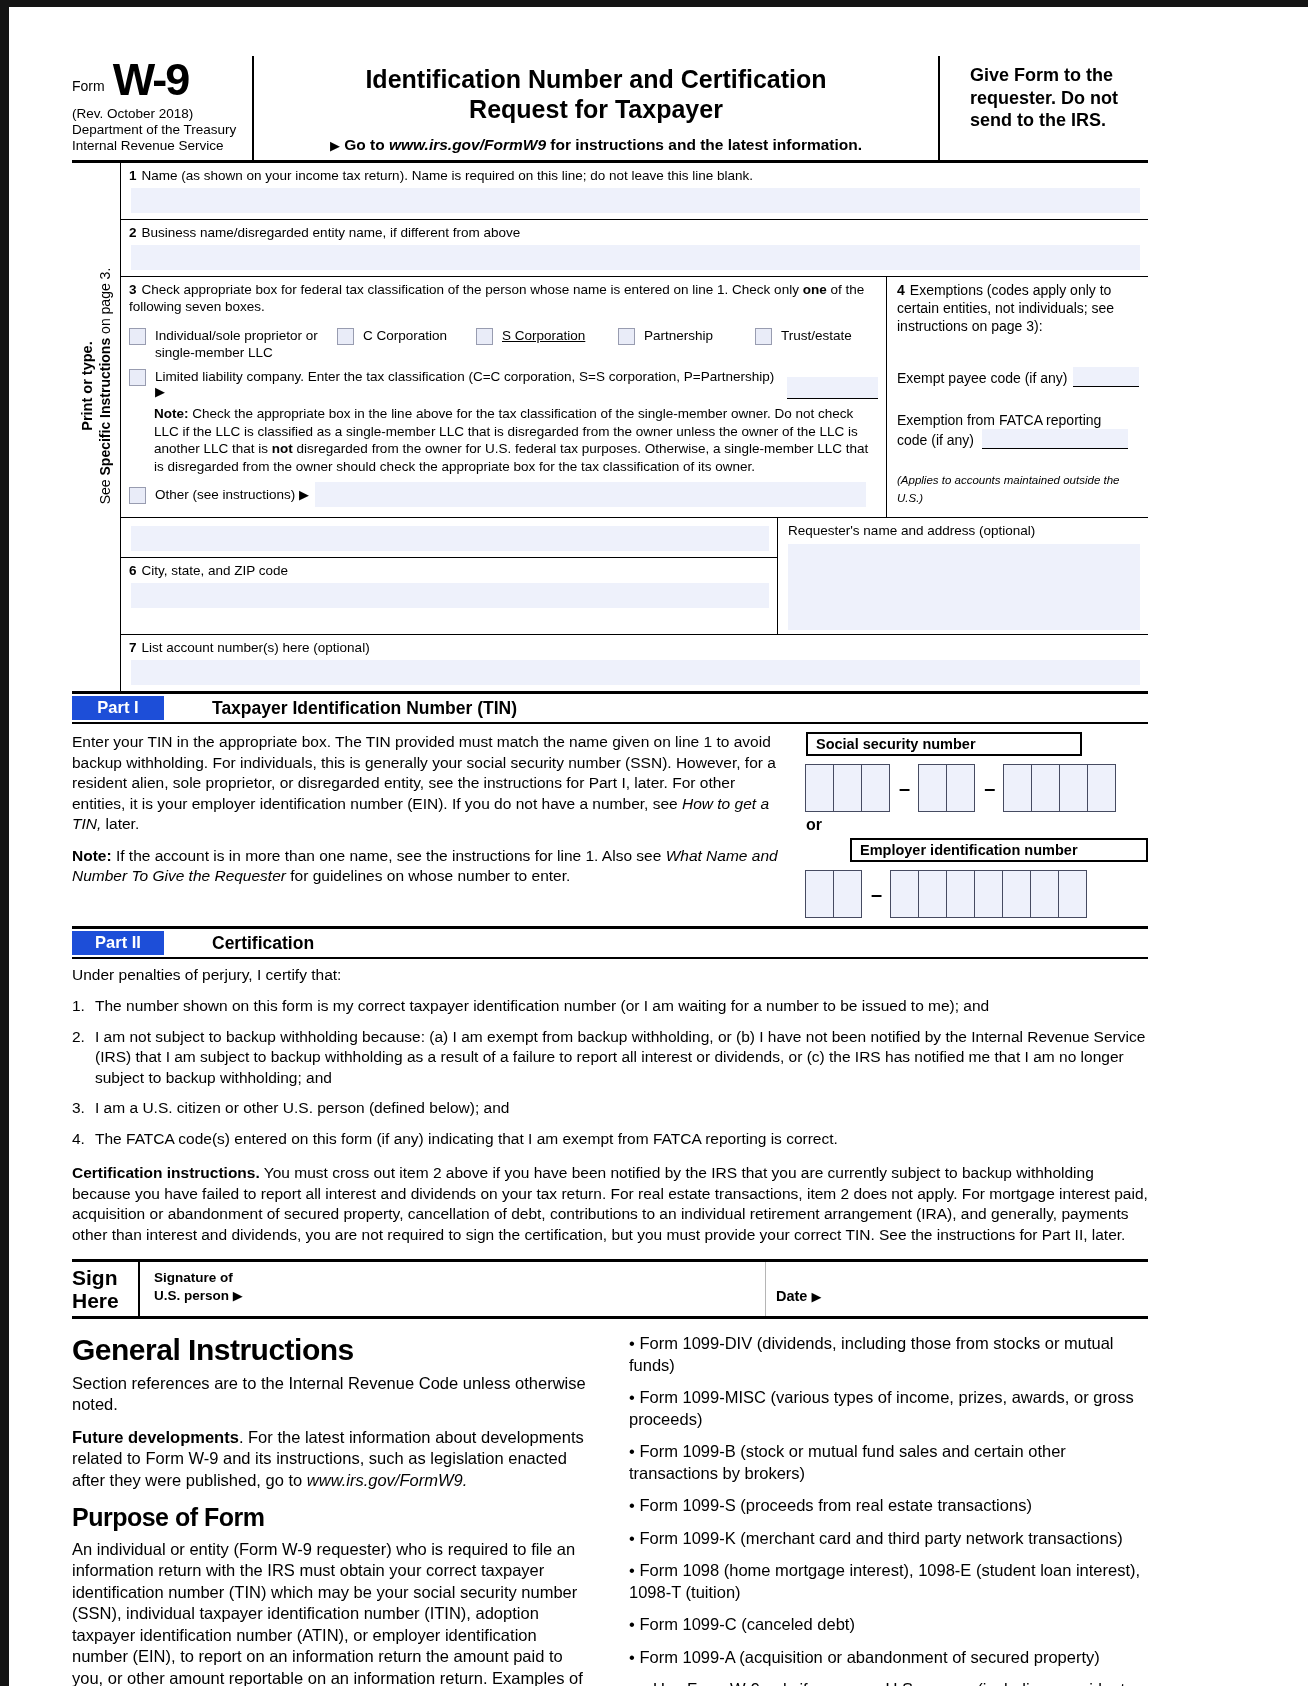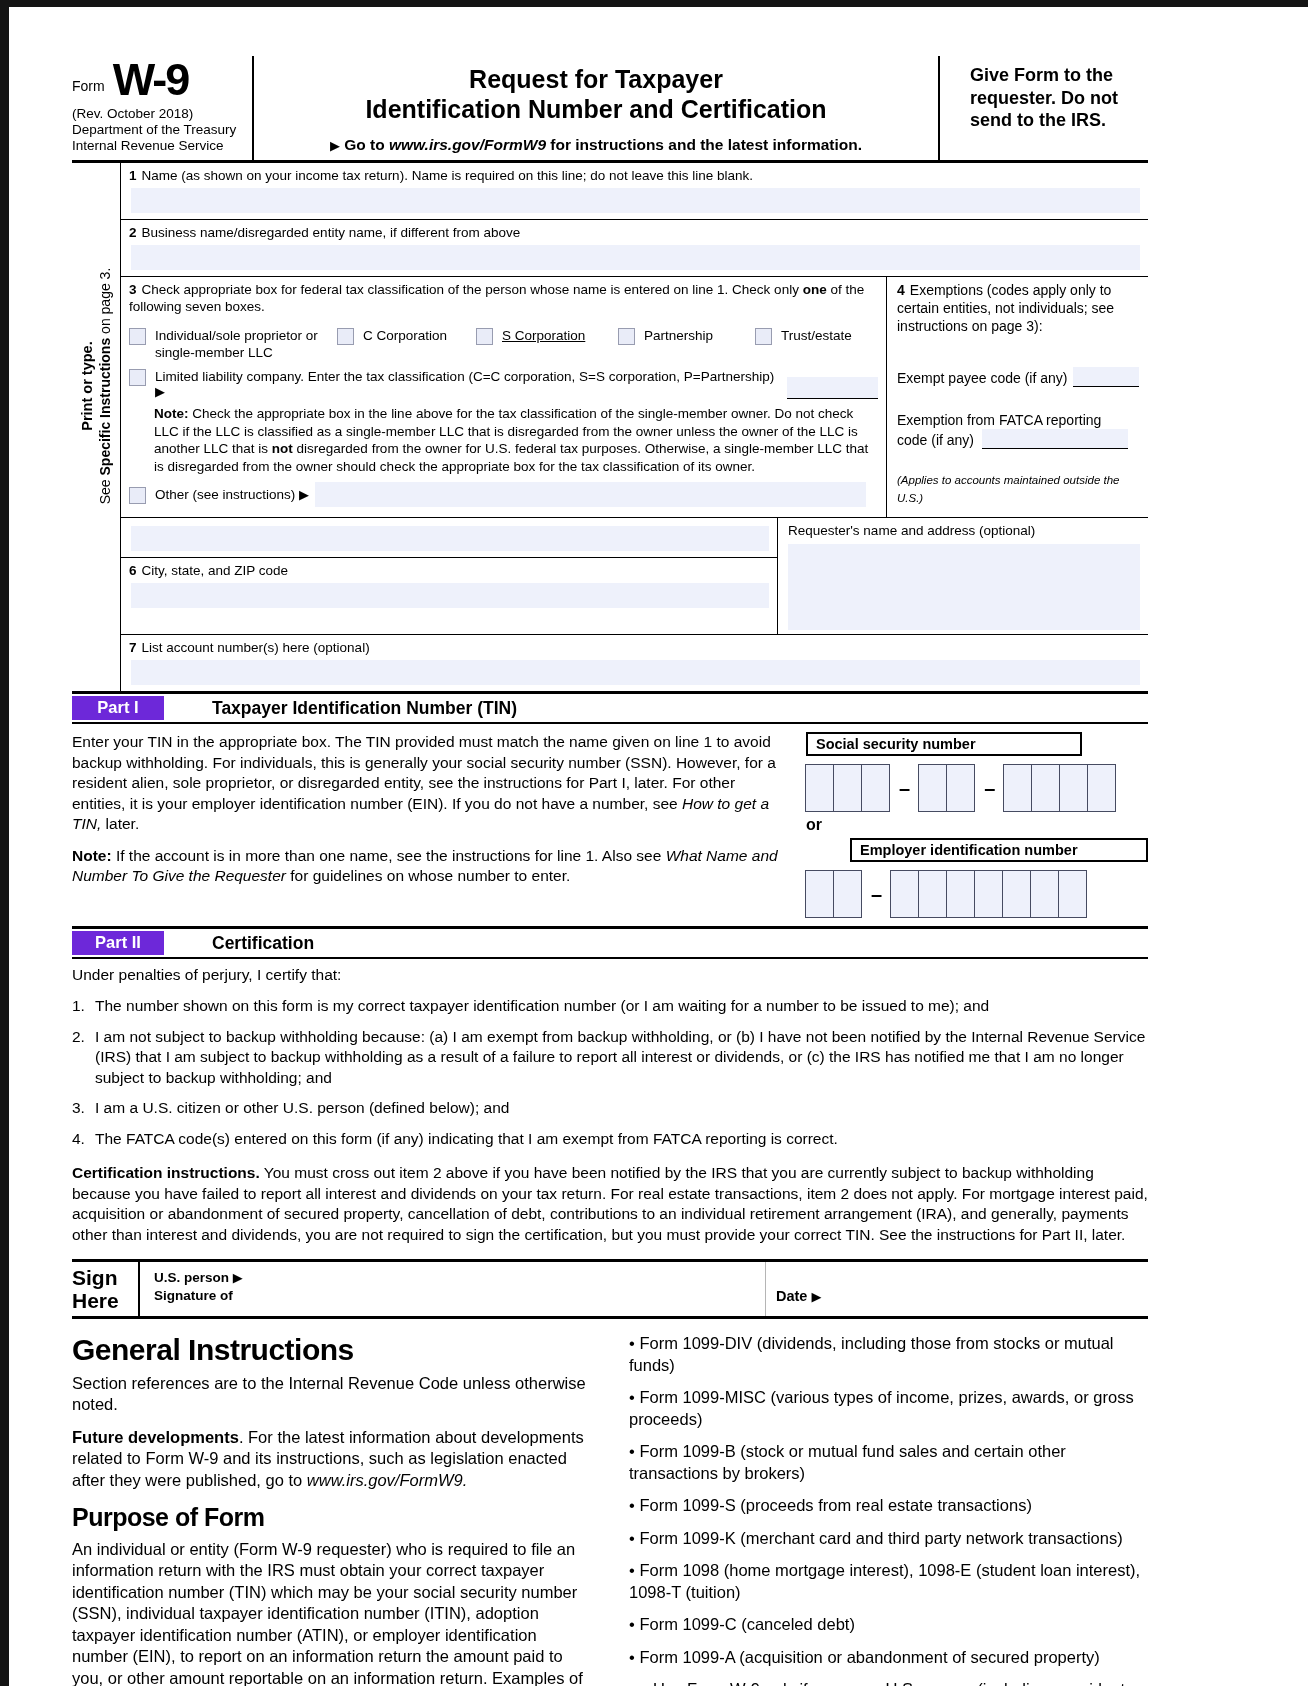--- a/index.html
+++ b/index.html
@@ -61,21 +61,21 @@
   .row56 { display:flex; border-bottom:1px solid #000; }
   .addr-col { flex:1; border-right:1px solid #000; }
   .r5 { border-bottom:1px solid #000; padding:4px 6px 0 8px; }
   .r6 { padding:4px 6px 0 8px; }
   .req-col { width:352px; padding:5px 8px 4px 10px; }
   .req-label { font-size:13.5px; }
   .req-input { background:#eef1fb; height:86px; margin-top:6px; }
 
   
   .part-hd { display:flex; align-items:center; border-top:3px solid #000; border-bottom:2px solid #000; padding:2px 0; }
-  .part-tag { background:#6d28d9; color:#fff; font-weight:bold; font-size:16.5px; padding:2px 0 3px;
+  .part-tag { background:#1d4ed8; color:#fff; font-weight:bold; font-size:16.5px; padding:2px 0 3px;
               width:92px; text-align:center; margin-right:48px; }
   .part-title { font-weight:bold; font-size:17.5px; }
 
   
   .p1-body { display:flex; padding:8px 0 6px 0; }
   .p1-text { width:730px; font-size:15.5px; line-height:20.5px; }
   .p1-text p { margin:0 0 11px 0; }
   .p1-tin { flex:1; padding-left:16px; }
   .tin-label { border:2px solid #000; font-weight:bold; font-size:14.5px; padding:2px 8px; }
   .tin-label.ssn { width:256px; }
@@ -121,22 +121,22 @@
         <div class="h-form-line">
           <span class="h-form-word">Form</span>
           <span class="h-form-num">W-9</span>
         </div>
         <div class="h-rev">(Rev. October 2018)</div>
         <div class="h-dept">Department of the Treasury</div>
         <div class="h-dept">Internal Revenue Service</div>
       </div>
       <div class="h-center">
         <div class="h-title">
+          <div>Identification Number and Certification</div>
           <div>Request for Taxpayer</div>
-          <div>Identification Number and Certification</div>
         </div>
         <div class="h-goto">
           <span class="arrow">▶</span><span> Go to </span><span class="url">www.irs.gov/FormW9</span><span> for instructions and the latest information.</span>
         </div>
       </div>
       <div class="h-right">Give Form to the requester. Do not send to the IRS.</div>
     </div>
 
     <div class="fields-wrap">
       <div class="side">
@@ -302,22 +302,22 @@
         <span class="b">Certification instructions.</span><span> You must cross out item 2 above if you have been notified by the IRS that you are currently subject to backup withholding because you have failed to report all interest and dividends on your tax return. For real estate transactions, item 2 does not apply. For mortgage interest paid, acquisition or abandonment of secured property, cancellation of debt, contributions to an individual retirement arrangement (IRA), and generally, payments other than interest and dividends, you are not required to sign the certification, but you must provide your correct TIN. See the instructions for Part II, later.</span>
       </div>
     </div>
 
     <div class="sign-row">
       <div class="sign-label">
         <div>Sign</div>
         <div>Here</div>
       </div>
       <div class="sig-cell">
+        <div>Signature of</div>
         <div><span>U.S. person </span><span class="arrow">▶</span></div>
-        <div>Signature of</div>
       </div>
       <div class="date-cell">
         <span>Date </span><span class="arrow">▶</span>
       </div>
     </div>
 
     <div class="instr">
       <div class="icol">
         <div class="gi-h1">General Instructions</div>
         <p>Section references are to the Internal Revenue Code unless otherwise noted.</p>

